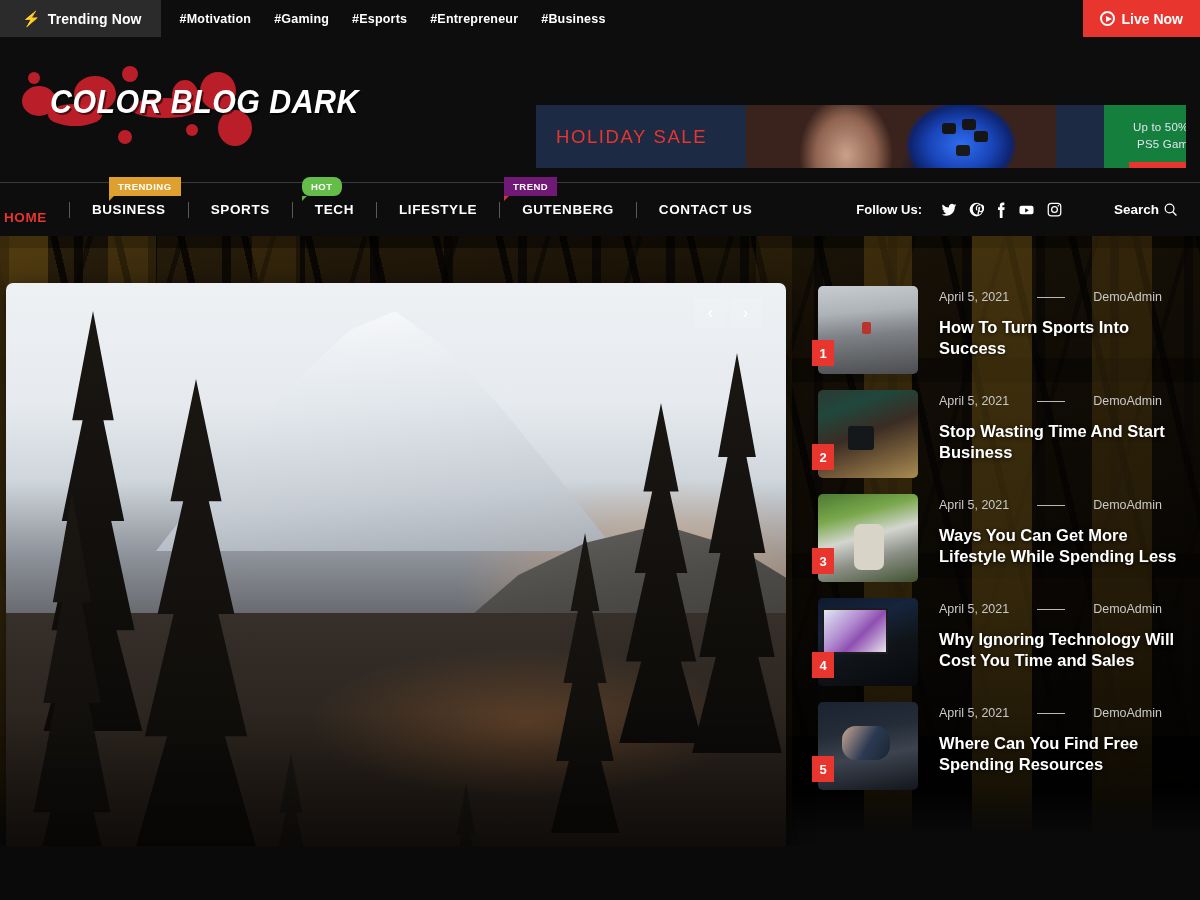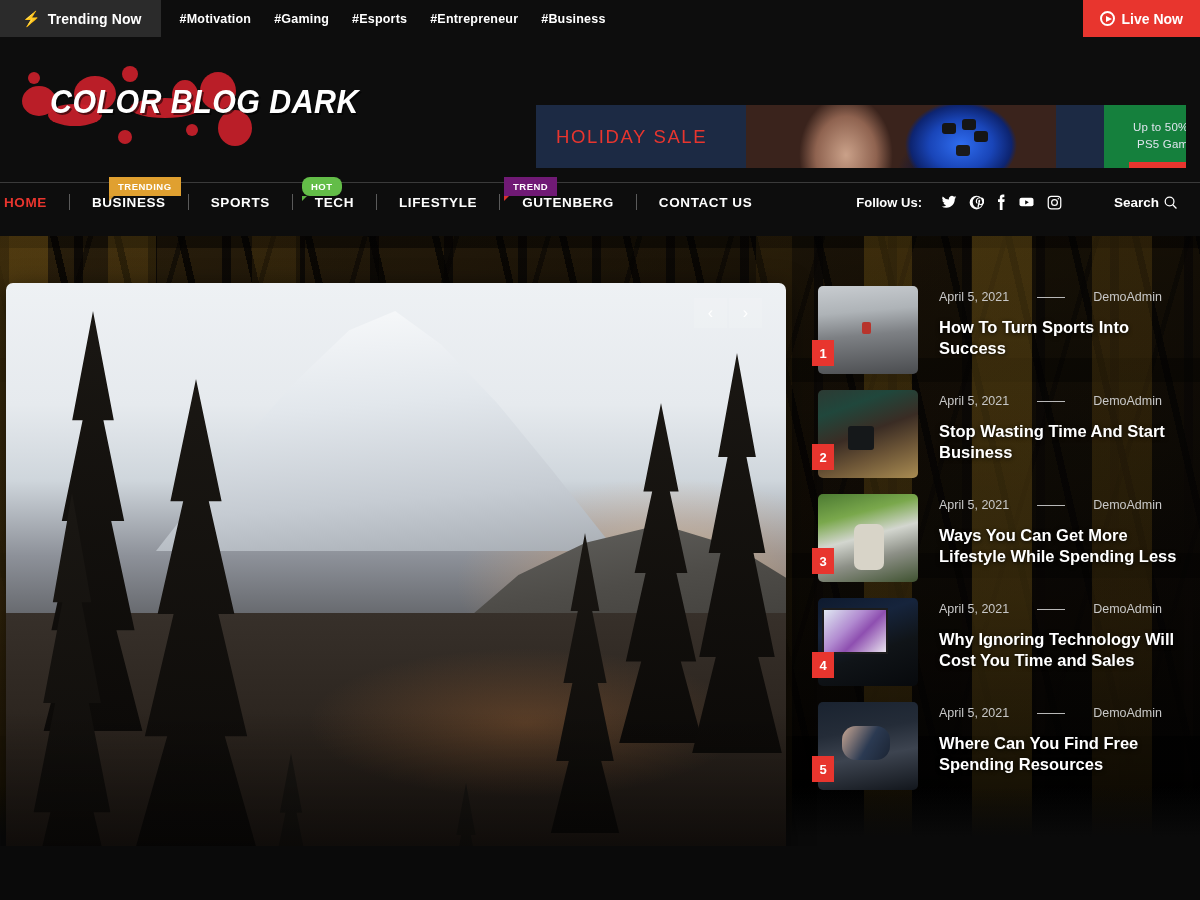--- a/index.html
+++ b/index.html
@@ -226,21 +226,21 @@
   }
   .nav-links { display: flex; align-items: center; }
   .nav-link {
     font-size: 13.5px;
     font-weight: bold;
     color: #ffffff;
     letter-spacing: .6px;
     padding: 0 22px;
     white-space: nowrap;
   }
-  .nav-link:first-child { padding-left: 4px; padding-right: 22px; }
+  .nav-link:first-child { padding-left: 4px; padding-right: 22px; margin-top: 16px; }
   .nav-link.active { color: #e8352e; }
   .nav-sep { width: 1px; height: 16px; background: #5a5a5a; }
 
   .nav-right {
     margin-left: auto;
     display: flex;
     align-items: center;
     gap: 8px;
   }
   .follow-label {

